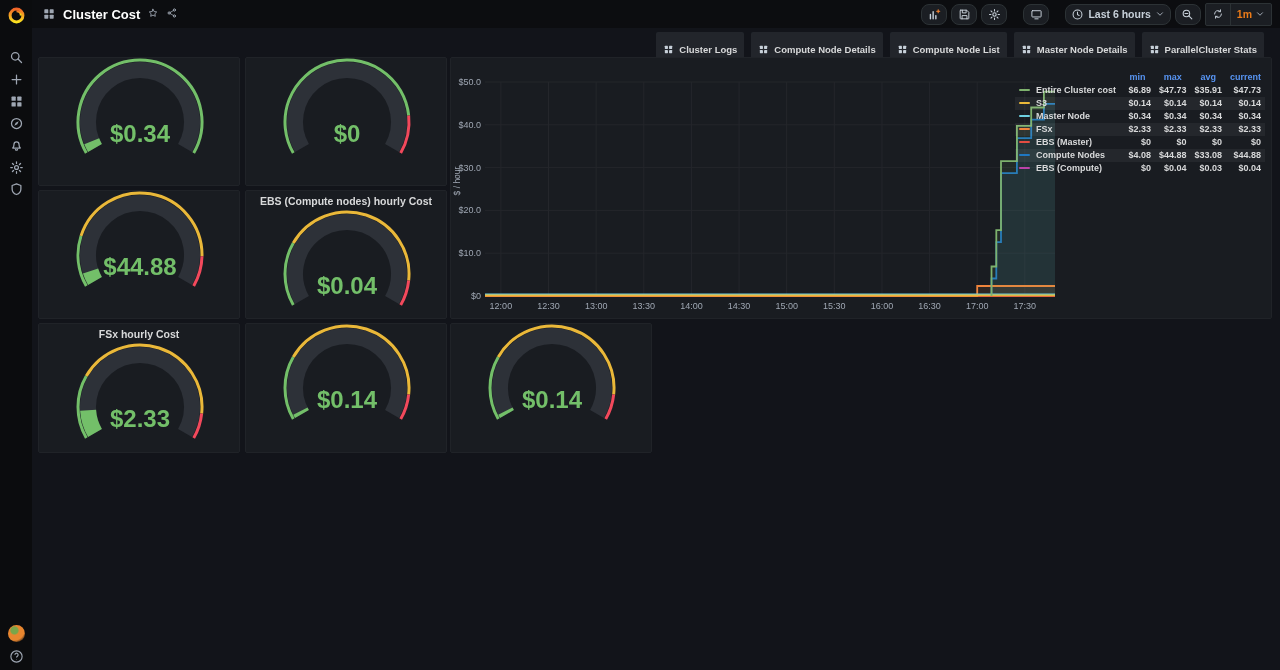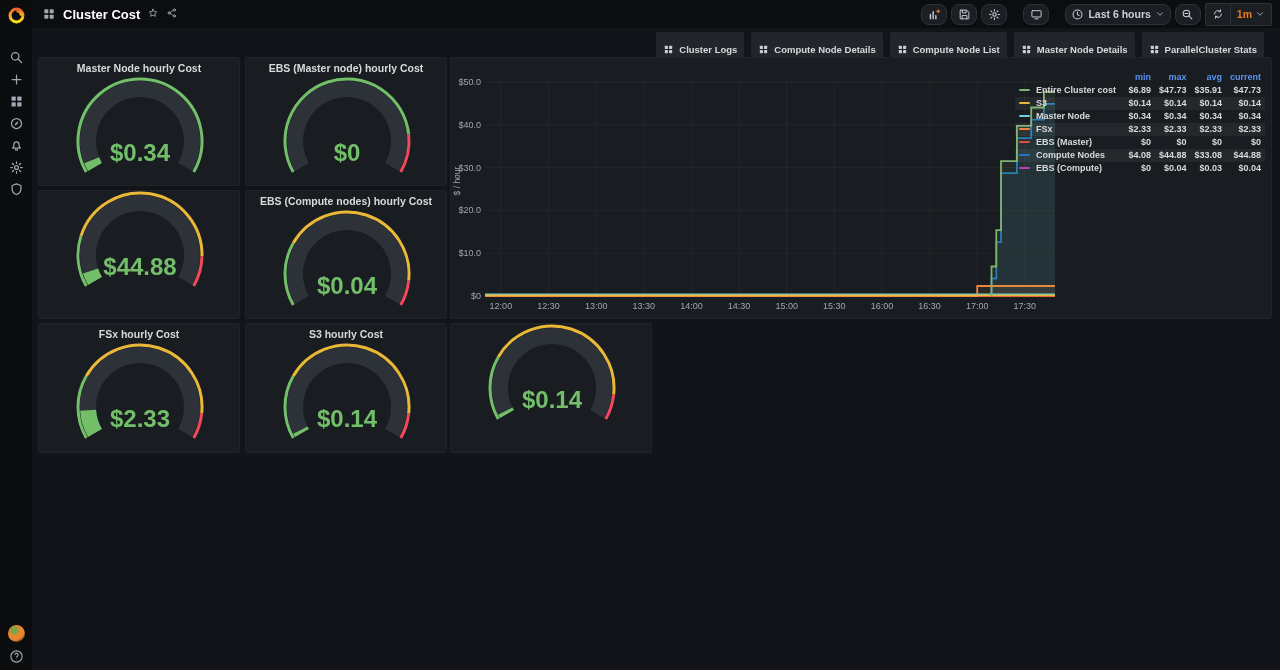--- a/index.html
+++ b/index.html
@@ -54,21 +54,21 @@
   .g3{left:245px;top:190px;width:202px;height:129px}
   .g4{left:38px;top:323px;width:202px;height:130px}
   .g5{left:245px;top:323px;width:202px;height:130px}
   .g6{left:450px;top:323px;width:202px;height:130px}
   .chart-panel{left:450px;top:57px;width:822px;height:262px}
   .ylab{position:absolute;left:-2px;top:118px;transform:rotate(-90deg);transform-origin:center;
         font-size:8.5px;color:#9fa7b3;width:60px;text-align:center;margin-left:-22px}
   
   .legend{position:absolute;right:6px;top:13px;font-size:9px;line-height:11px}
   .legend table{border-collapse:collapse}
-  .legend th{color:#5794f2;font-weight:700;text-align:right;padding:1px 4px;font-size:9px}
+  .legend th{color:#5794f2;font-weight:700;padding:1px 4px;font-size:9px}
   .legend td{padding:1px 4px;height:11px;white-space:nowrap}
   .legend tbody tr:nth-child(even){background:rgba(255,255,255,0.05)}
   .legend td.val{text-align:right;font-weight:700;color:#d8d9da;min-width:27px}
   .legend .name{color:#d8d9da;font-weight:600;cursor:pointer}
   .swatch{display:inline-block;width:11px;height:2px;border-radius:1px;margin:0 6px 2px 0;vertical-align:middle}
 </style>
 </head>
 <body>
 
 <div class="sidebar">
@@ -299,30 +299,28 @@
           <rect x="4" y="13.2" width="6.8" height="6.8" rx="1" fill="currentColor" stroke="none"></rect>
           <rect x="13.2" y="13.2" width="6.8" height="6.8" rx="1" fill="currentColor" stroke="none"></rect>
         </svg>
       </span>
      <span>ParallelCluster Stats</span>
     </div>
   </div>
 
 <div id="dash">
     <div class="panel g0">
-    <div class="panel-title">Master Node hourly Cost</div>
     <svg width="202" height="106">
       <path d="M 55.97 90.00 A 52 52 0 1 1 146.03 90.00" stroke="#2d3138" stroke-width="16" fill="none"></path>
       <path d="M 47.31 95.00 A 62 62 0 1 1 154.69 95.00" stroke="#73BF69" stroke-width="3" fill="none"></path>
         <path d="M 55.97 90.00 A 52 52 0 0 1 52.73 83.34" stroke="#73BF69" stroke-width="16" fill="none"></path>
       <text x="101" y="84" text-anchor="middle" font-size="24" font-weight="700" fill="#73BF69">$0.34</text>
     </svg>
     </div>
     <div class="panel g1">
-    <div class="panel-title">EBS (Master node) hourly Cost</div>
     <svg width="202" height="106">
       <path d="M 55.97 90.00 A 52 52 0 1 1 146.03 90.00" stroke="#2d3138" stroke-width="16" fill="none"></path>
       <path d="M 47.31 95.00 A 62 62 0 1 1 162.66 57.52" stroke="#73BF69" stroke-width="3" fill="none"></path>
         <path d="M 162.66 57.52 A 62 62 0 0 1 154.69 95.00" stroke="#F2495C" stroke-width="3" fill="none"></path>
       <text x="101" y="84" text-anchor="middle" font-size="24" font-weight="700" fill="#73BF69">$0</text>
     </svg>
     </div>
     <div class="panel g2">
     <svg width="202" height="106">
       <path d="M 55.97 90.00 A 52 52 0 1 1 146.03 90.00" stroke="#2d3138" stroke-width="16" fill="none"></path>
@@ -348,21 +346,20 @@
     <svg width="202" height="106">
       <path d="M 55.97 90.00 A 52 52 0 1 1 146.03 90.00" stroke="#2d3138" stroke-width="16" fill="none"></path>
       <path d="M 47.31 95.00 A 62 62 0 0 1 47.31 33.00" stroke="#73BF69" stroke-width="3" fill="none"></path>
         <path d="M 47.31 33.00 A 62 62 0 0 1 162.66 70.48" stroke="#EAB839" stroke-width="3" fill="none"></path>
         <path d="M 162.66 70.48 A 62 62 0 0 1 154.69 95.00" stroke="#F2495C" stroke-width="3" fill="none"></path>
         <path d="M 55.97 90.00 A 52 52 0 0 1 49.10 67.27" stroke="#73BF69" stroke-width="16" fill="none"></path>
       <text x="101" y="84" text-anchor="middle" font-size="24" font-weight="700" fill="#73BF69">$2.33</text>
     </svg>
     </div>
     <div class="panel g5">
-    <div class="panel-title">S3 hourly Cost</div>
     <svg width="202" height="106">
       <path d="M 55.97 90.00 A 52 52 0 1 1 146.03 90.00" stroke="#2d3138" stroke-width="16" fill="none"></path>
       <path d="M 47.31 95.00 A 62 62 0 0 1 47.31 33.00" stroke="#73BF69" stroke-width="3" fill="none"></path>
         <path d="M 47.31 33.00 A 62 62 0 0 1 162.66 70.48" stroke="#EAB839" stroke-width="3" fill="none"></path>
         <path d="M 162.66 70.48 A 62 62 0 0 1 154.69 95.00" stroke="#F2495C" stroke-width="3" fill="none"></path>
         <path d="M 55.97 90.00 A 52 52 0 0 1 54.42 87.12" stroke="#73BF69" stroke-width="16" fill="none"></path>
       <text x="101" y="84" text-anchor="middle" font-size="24" font-weight="700" fill="#73BF69">$0.14</text>
     </svg>
     </div>
     <div class="panel g6">

